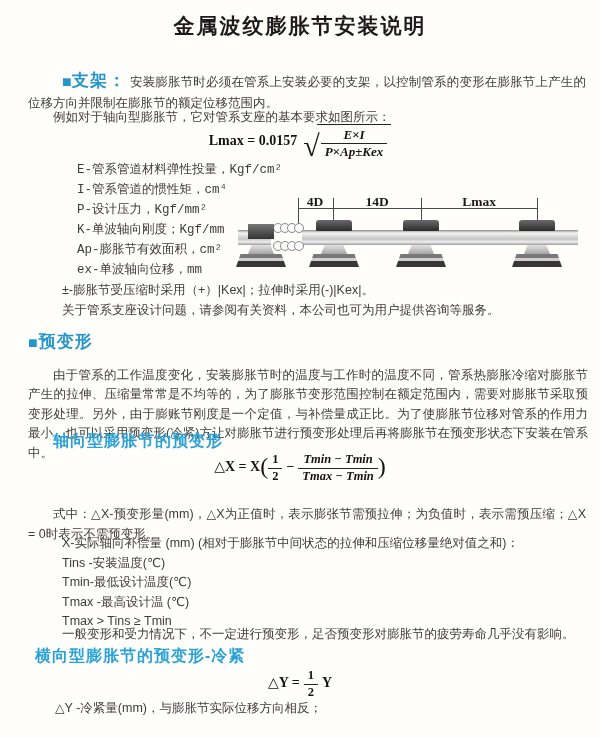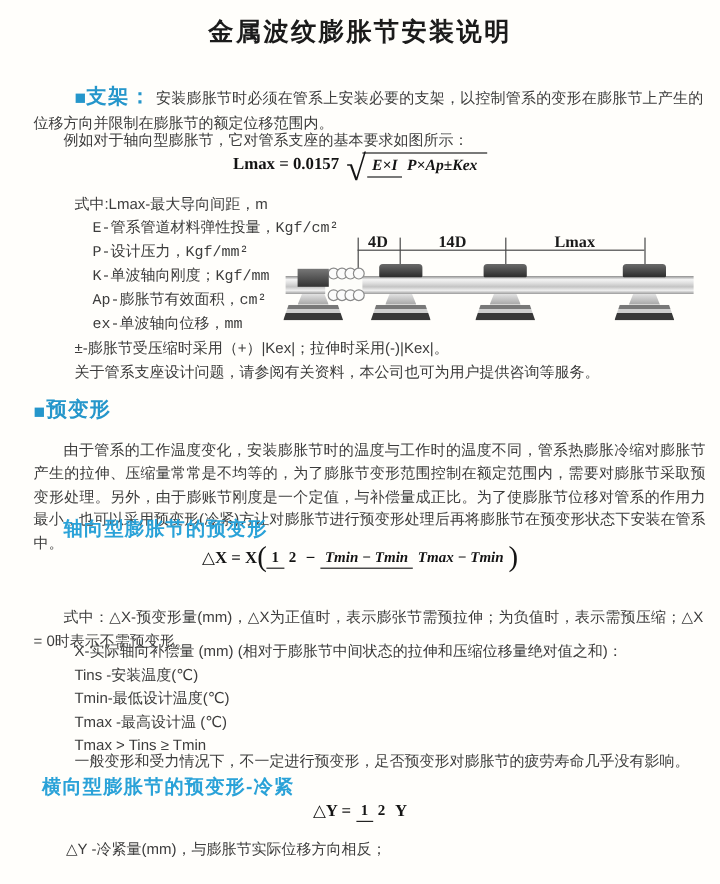--- a/index.html
+++ b/index.html
@@ -27,21 +27,21 @@
   
   .formula{
     left:0;width:600px;text-align:center;
     font-family:"Liberation Serif","DejaVu Serif",serif;
     font-weight:bold;color:#141414;font-size:14px;
   }
   .f1{top:124px;}
   .f1 .sqrt{display:inline-flex;align-items:center;vertical-align:middle;}
   .rad{font-size:30px;font-weight:400;line-height:0.9;margin:0 -3px 0 6px;transform:translateY(3px);}
   .sq-content{border-top:1.5px solid #222;padding:2px 4px 0 4px;display:inline-block;}
-  .frac{display:inline-flex;flex-direction:row;text-align:center;vertical-align:middle;font-size:13px;line-height:1.25;}
+  .frac{display:inline-flex;flex-direction:column;text-align:center;vertical-align:middle;font-size:13px;line-height:1.25;}
   .frac .num{border-bottom:1px solid #222;padding:0 4px;}
   .frac .den{padding:0 4px;}
   .it{font-style:italic;}
   .f2{top:452px;font-size:14px;}
   .f2 .paren{font-size:24px;font-weight:400;vertical-align:-3px;}
   .f2 .frac{font-size:12.5px;}
   .f2 .op{margin:0 4px;}
   .f3{top:668px;}
   .f3 .frac{font-size:12.5px;margin:0 4px;}
   
@@ -91,22 +91,22 @@
   <span>Lmax = 0.0157</span><span class="sqrt">
       <span class="rad">√</span>
       <span class="sq-content"><span class="frac">
           <span class="num it">E×I</span>
           <span class="den it">P×Ap±Kex</span>
         </span></span>
     </span>
 </div>
 
 <div class="abs defs">
-  <div>式中:Lmax-最大导向间距，m</div>
   <div class="item">E-管系管道材料弹性投量，Kgf/cm²</div>
+  <div class="item">I-管系管道的惯性矩，cm⁴</div>
   <div class="item">P-设计压力，Kgf/mm²</div>
   <div class="item">K-单波轴向刚度；Kgf/mm</div>
   <div class="item">Ap-膨胀节有效面积，cm²</div>
   <div class="item">ex-单波轴向位移，mm</div>
   <div class="note-line">±-膨胀节受压缩时采用（+）|Kex|；拉伸时采用(-)|Kex|。</div>
   <div class="note-line">关于管系支座设计问题，请参阅有关资料，本公司也可为用户提供咨询等服务。</div>
 </div>
 
 <div class="abs diagram">
   <div class="dim-line"></div>

